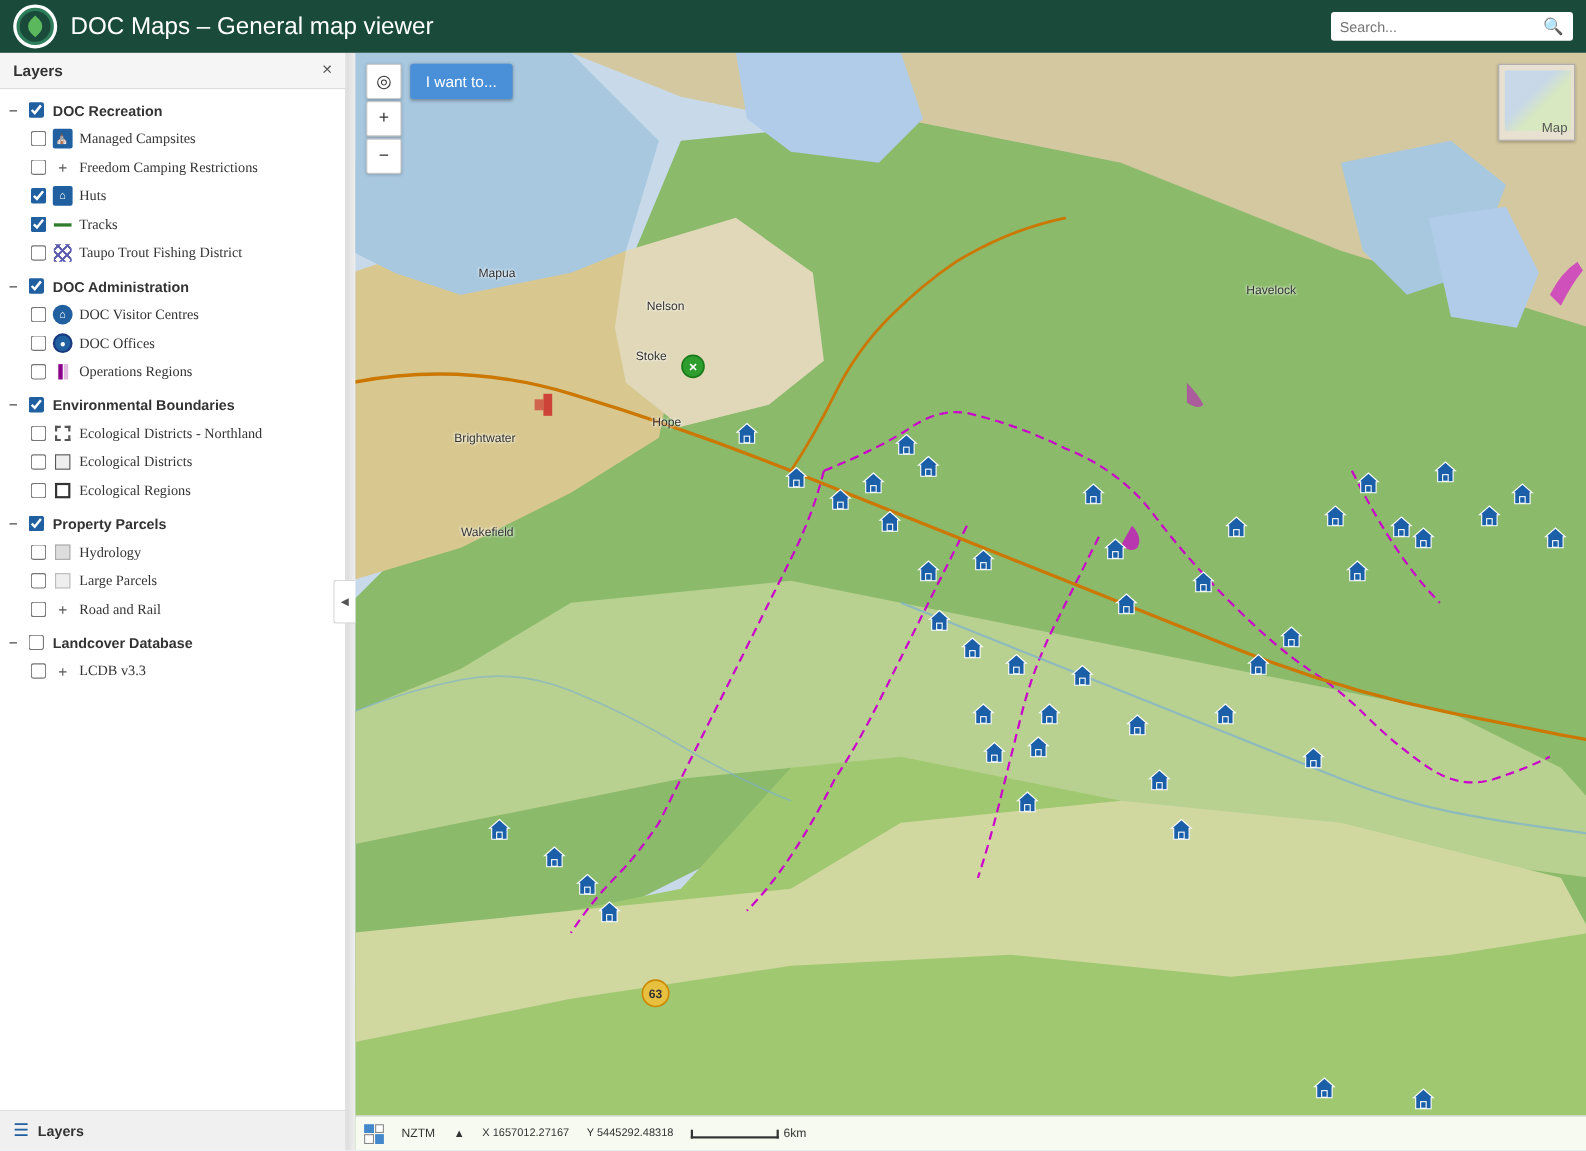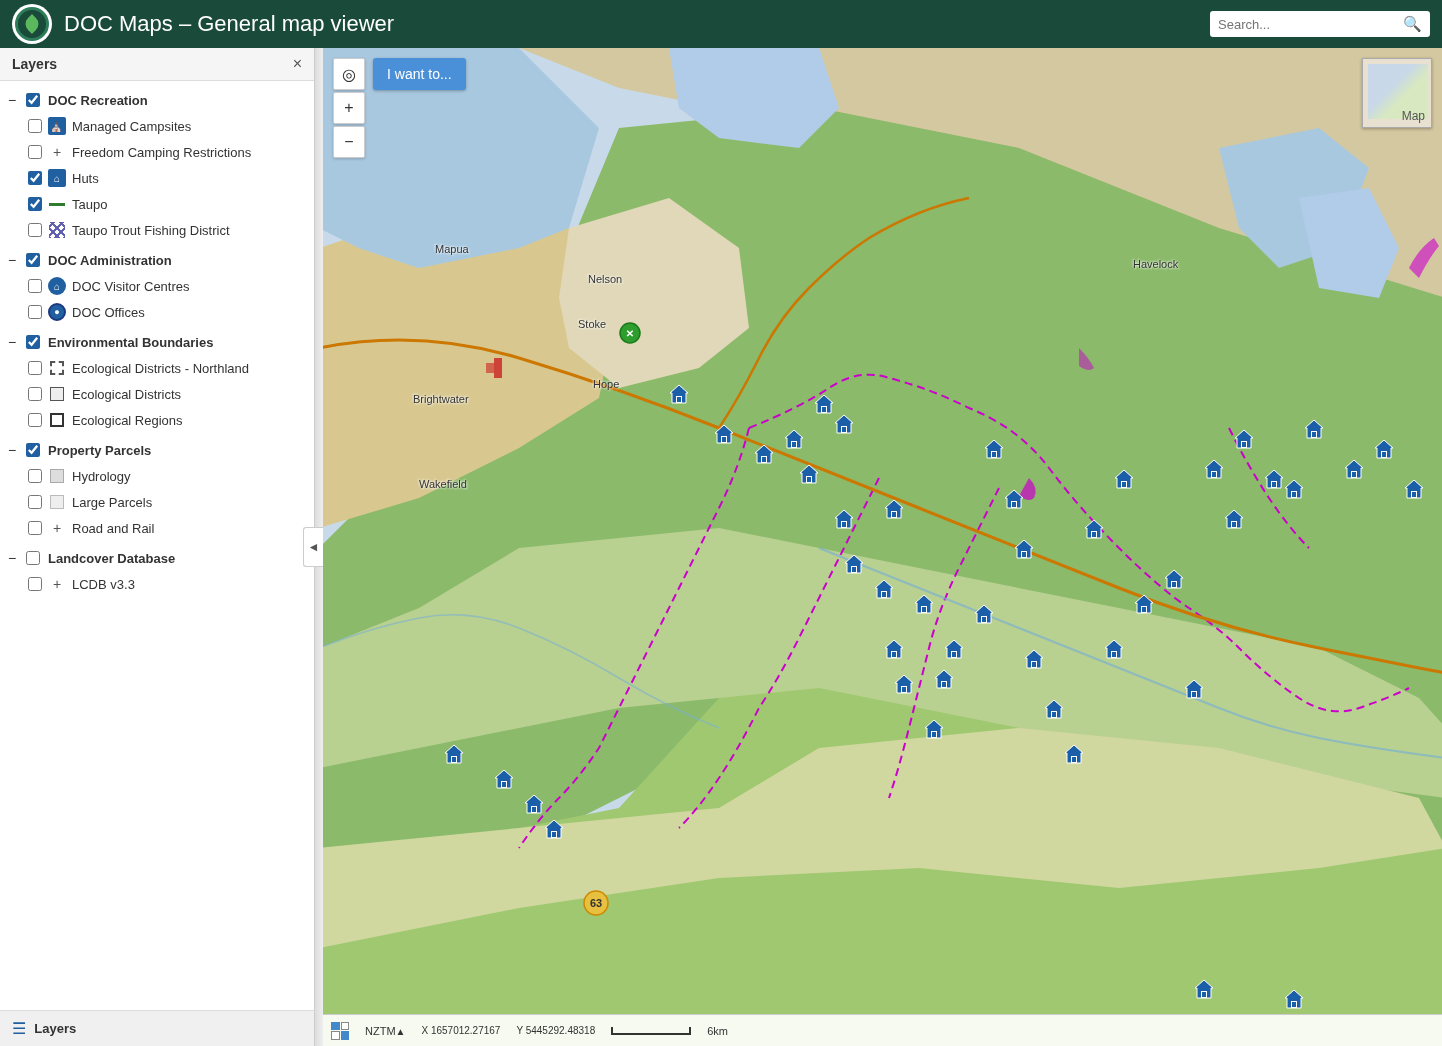--- a/index.html
+++ b/index.html
@@ -145,20 +145,21 @@
     }
     .layer-icon {
       width: 18px; height: 18px;
       flex-shrink: 0;
       display: flex; align-items: center; justify-content: center;
       font-size: 11px;
     }
     .layer-item .layer-name {
       font-size: 13px;
       color: #333;
+      font-family: Liberation Serif, serif;
     }
 
     
     .icon-tent { background: #2060a0; color: #fff; border-radius: 2px; font-size: 10px; display:flex;align-items:center;justify-content:center; }
     .icon-plus { color: #555; font-size: 14px; }
     .icon-house { background: #2060a0; color: #fff; border-radius: 2px; font-size: 10px; display:flex;align-items:center;justify-content:center; }
     .icon-grid { width: 16px; height: 16px; background: repeating-linear-gradient(45deg, #6060b0, #6060b0 2px, transparent 2px, transparent 6px), repeating-linear-gradient(-45deg, #6060b0, #6060b0 2px, transparent 2px, transparent 6px); }
     .icon-doc-visitor { background: #2060a0; color: #fff; border-radius: 50%; font-size: 10px; display:flex;align-items:center;justify-content:center; }
     .icon-doc-office { background: #2060a0; color: #fff; border-radius: 50%; font-size: 10px; display:flex;align-items:center;justify-content:center; border: 2px solid #1a4a8a; }
     .icon-ops-districts { width: 14px; height: 14px; background: #ffcccc; border: 1px solid #cc6666; }
@@ -269,25 +270,25 @@
       display: flex;
       align-items: center;
       padding: 0 8px;
       gap: 16px;
       border-top: 1px solid #ccc;
       z-index: 20;
       font-size: 11px;
       color: #333;
     }
     #map-footer .nztm-indicator {
-      display: flex; align-items: flex-end; gap: 0;
+      display: flex; align-items: flex-end; gap: 17px;
     }
     #map-footer .coords { font-size: 10px; }
     #map-footer .scale-bar {
-      display: flex; align-items: center; gap: 16px;
+      display: flex; align-items: center; gap: 4px;
     }
     #map-footer .scale-line {
       width: 80px; height: 8px;
       border-left: 2px solid #333;
       border-right: 2px solid #333;
       border-bottom: 2px solid #333;
     }
 
     
     #collapse-panel-btn {
@@ -384,21 +385,21 @@
             <div class="layer-item">
         <input type="checkbox" checked="" style="">
         <div class="layer-icon icon-house">⌂</div>
         <span class="layer-name">Huts</span>
       </div>
             <div class="layer-item">
         <input type="checkbox" checked="" style="">
         <div class="layer-icon">
                 <div style="width:16px;height:3px;background:#2d7d2d;position:relative;top:0"></div>
               </div>
-        <span class="layer-name">Taupo</span>
+        <span class="layer-name">Tracks</span>
       </div>
             <div class="layer-item">
         <input type="checkbox" style="">
         <div class="layer-icon">
                 <div class="icon-grid"></div>
               </div>
         <span class="layer-name">Taupo Trout Fishing District</span>
       </div>
           </div>
         </div>
@@ -412,20 +413,28 @@
             <div class="layer-item">
         <input type="checkbox" style="">
         <div class="layer-icon icon-doc-visitor">⌂</div>
         <span class="layer-name">DOC Visitor Centres</span>
       </div>
             <div class="layer-item">
         <input type="checkbox" style="">
         <div class="layer-icon icon-doc-office" style="width:18px;height:18px;border-radius:50%;background:#2060a0;display:flex;align-items:center;justify-content:center;color:#fff;font-size:9px;border:2px solid #1a3a80">●</div>
         <span class="layer-name">DOC Offices</span>
       </div>
+            <div class="layer-item">
+        <input type="checkbox" style="">
+        <div class="layer-icon" style="display:flex;align-items:center;gap:1px">
+                <div style="width:4px;height:14px;background:#8B008B"></div>
+                <div style="width:4px;height:14px;background:#cc88cc;opacity:0.6"></div>
+              </div>
+        <span class="layer-name">Operations Regions</span>
+      </div>
           </div>
         </div>
         <div class="layer-group">
           <div class="layer-group-header">
       <span class="minus-icon">−</span>
       <input type="checkbox" class="group-checkbox" checked="" style="">
       <span class="group-label">Environmental Boundaries</span>
     </div>
           <div class="layer-items">
             <div class="layer-item">

